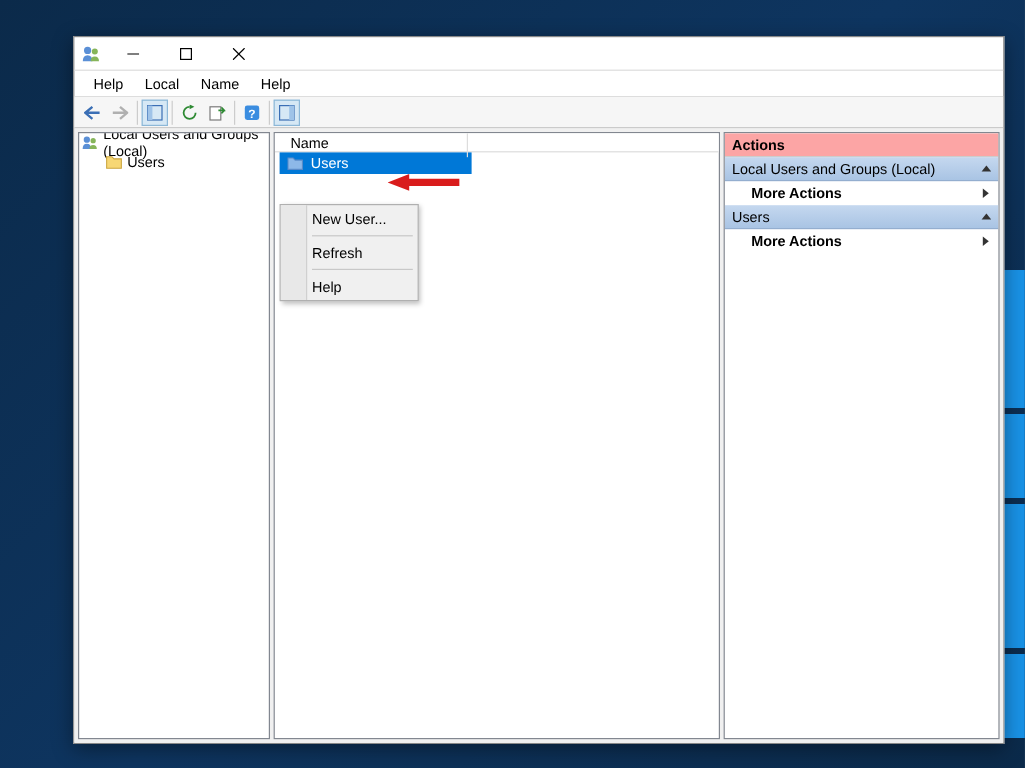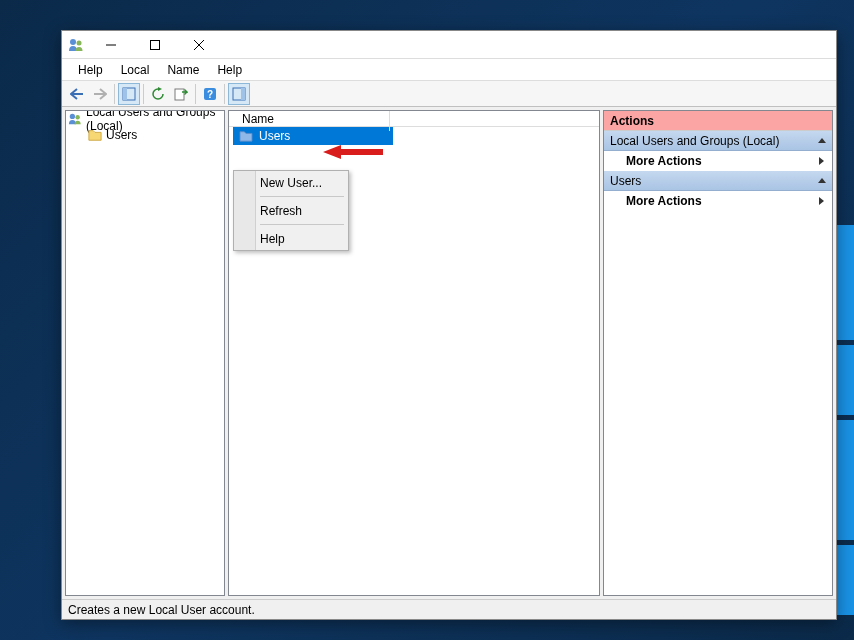--- a/index.html
+++ b/index.html
@@ -206,17 +206,14 @@
           <span>Users</span>
           <span class="tri-up"></span>
         </div>
         <div class="actions-link">
           <span>More Actions</span>
           <span class="tri-r"></span>
         </div>
       </div>
     </div>
 
-    <div class="statusbar">
-      <span>Creates a new Local User account.</span>
-    </div>
   </div>
 </div>
 
 </body></html>

